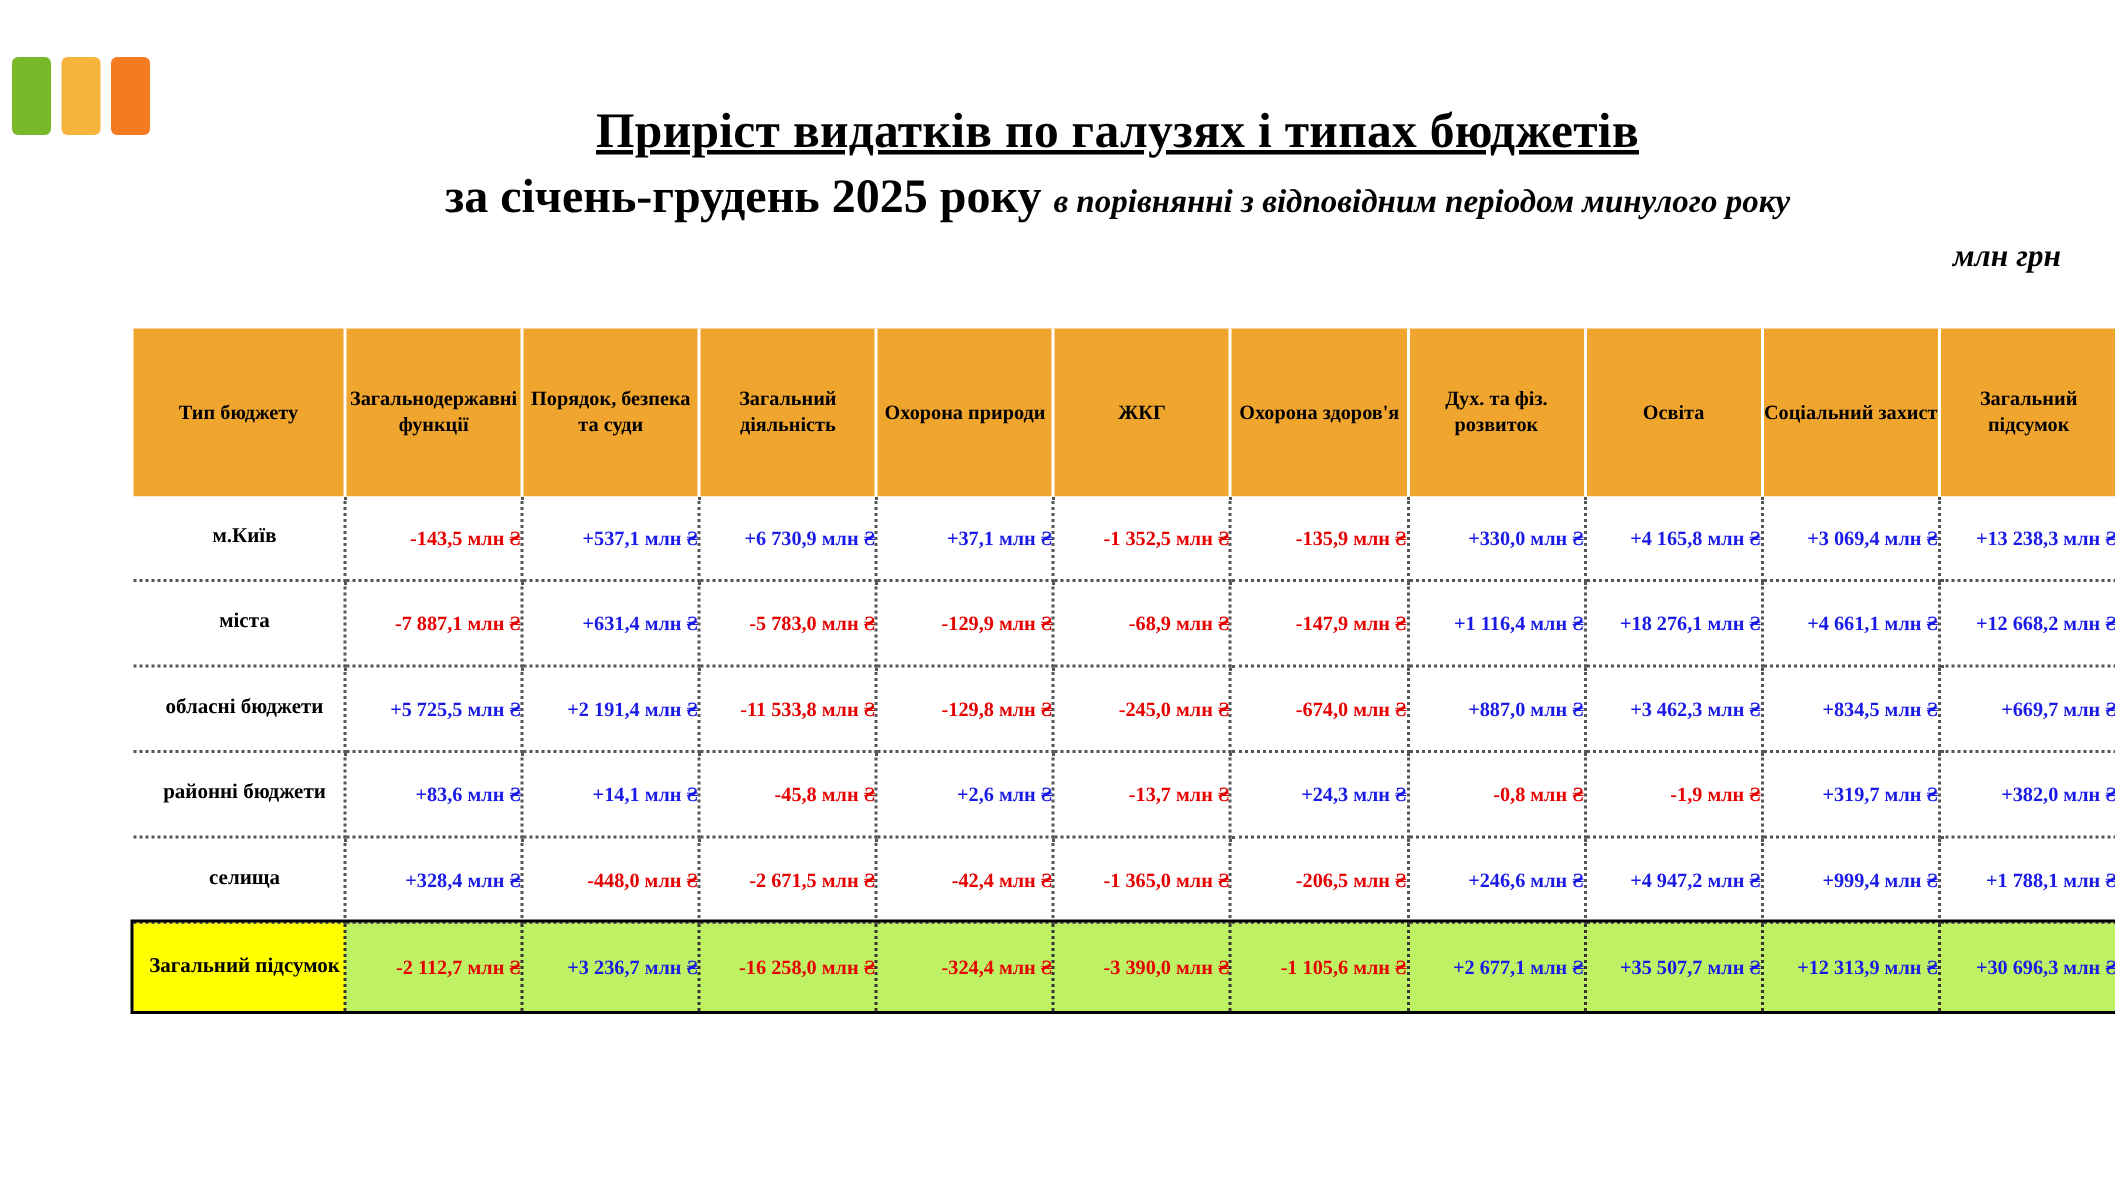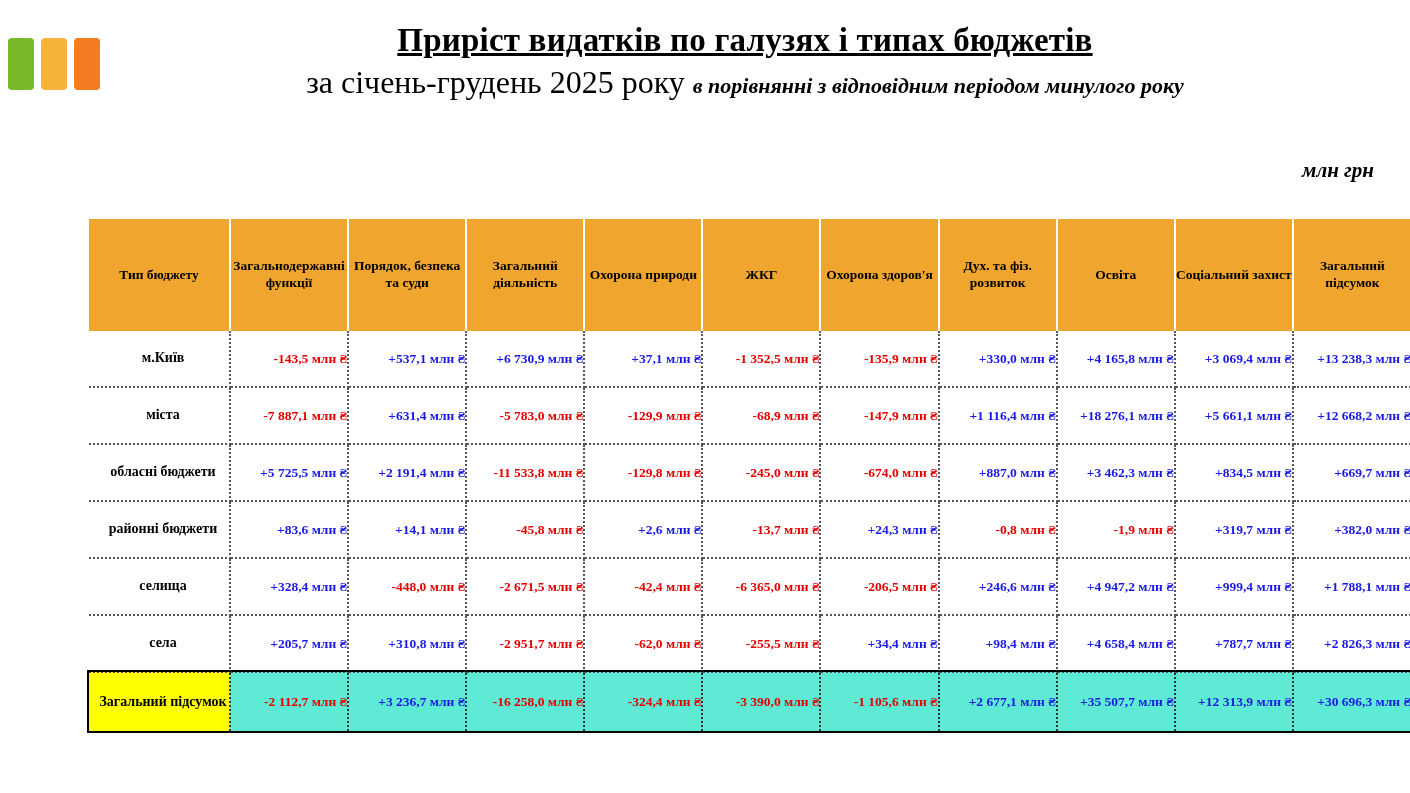--- a/index.html
+++ b/index.html
@@ -40,29 +40,30 @@
     top: 22px;
     text-align: center;
   }
   .title-line1 {
     font-size: 33px;
     font-weight: bold;
     text-decoration: underline;
     color: #000;
     letter-spacing: 0.2px;
     line-height: 1.15;
+    margin-top: 48px;
   }
   .title-line2 {
     margin-top: 4px;
     font-size: 32px;
     color: #000;
     line-height: 1.15;
   }
   .title-line2 .period {
-    font-weight: normal;
+    font-weight: bold;
   }
   .title-line2 .sub {
     font-size: 22px;
     font-style: italic;
     font-weight: bold;
     text-align: center;
   }
 
   .units {
     position: absolute;
@@ -131,21 +132,21 @@
   tbody td.num {
     text-align: right;
   }
   tbody td.last { border-right: none; }
   tbody tr.data td { background: #ffffff; }
 
   .pos { color: #1a1ae6; }
   .neg { color: #e60000; }
 
   tbody tr.total td {
-    background: #5eead4;
+    background: #bef264;
     border-bottom: none;
     border-right: 2px dotted #333;
     height: 58px;
   }
   tbody tr.total td.label {
     background: #ffff00;
     font-size: 14px;
   }
   tbody tr.total td.last { border-right: none; }
   
@@ -210,21 +211,21 @@
       <tr class="data">
         <td class="label">міста</td>
         <td class="num neg">-7 887,1 млн ₴</td>
         <td class="num pos">+631,4 млн ₴</td>
         <td class="num neg">-5 783,0 млн ₴</td>
         <td class="num neg">-129,9 млн ₴</td>
         <td class="num neg">-68,9 млн ₴</td>
         <td class="num neg">-147,9 млн ₴</td>
         <td class="num pos">+1 116,4 млн ₴</td>
         <td class="num pos">+18 276,1 млн ₴</td>
-        <td class="num pos">+5 661,1 млн ₴</td>
+        <td class="num pos">+4 661,1 млн ₴</td>
         <td class="num pos last grand">+12 668,2 млн ₴</td>
       </tr>
 
       <tr class="data">
         <td class="label">обласні бюджети</td>
         <td class="num pos">+5 725,5 млн ₴</td>
         <td class="num pos">+2 191,4 млн ₴</td>
         <td class="num neg">-11 533,8 млн ₴</td>
         <td class="num neg">-129,8 млн ₴</td>
         <td class="num neg">-245,0 млн ₴</td>
@@ -248,41 +249,28 @@
         <td class="num pos">+319,7 млн ₴</td>
         <td class="num pos last grand">+382,0 млн ₴</td>
       </tr>
 
       <tr class="data">
         <td class="label">селища</td>
         <td class="num pos">+328,4 млн ₴</td>
         <td class="num neg">-448,0 млн ₴</td>
         <td class="num neg">-2 671,5 млн ₴</td>
         <td class="num neg">-42,4 млн ₴</td>
-        <td class="num neg">-6 365,0 млн ₴</td>
+        <td class="num neg">-1 365,0 млн ₴</td>
         <td class="num neg">-206,5 млн ₴</td>
         <td class="num pos">+246,6 млн ₴</td>
         <td class="num pos">+4 947,2 млн ₴</td>
         <td class="num pos">+999,4 млн ₴</td>
         <td class="num pos last grand">+1 788,1 млн ₴</td>
       </tr>
 
-      <tr class="data">
-        <td class="label">села</td>
-        <td class="num pos">+205,7 млн ₴</td>
-        <td class="num pos">+310,8 млн ₴</td>
-        <td class="num neg">-2 951,7 млн ₴</td>
-        <td class="num neg">-62,0 млн ₴</td>
-        <td class="num neg">-255,5 млн ₴</td>
-        <td class="num pos">+34,4 млн ₴</td>
-        <td class="num pos">+98,4 млн ₴</td>
-        <td class="num pos">+4 658,4 млн ₴</td>
-        <td class="num pos">+787,7 млн ₴</td>
-        <td class="num pos last grand">+2 826,3 млн ₴</td>
-      </tr>
 
       <tr class="total">
         <td class="label">Загальний підсумок</td>
         <td class="num neg">-2 112,7 млн ₴</td>
         <td class="num pos">+3 236,7 млн ₴</td>
         <td class="num neg">-16 258,0 млн ₴</td>
         <td class="num neg">-324,4 млн ₴</td>
         <td class="num neg">-3 390,0 млн ₴</td>
         <td class="num neg">-1 105,6 млн ₴</td>
         <td class="num pos">+2 677,1 млн ₴</td>

